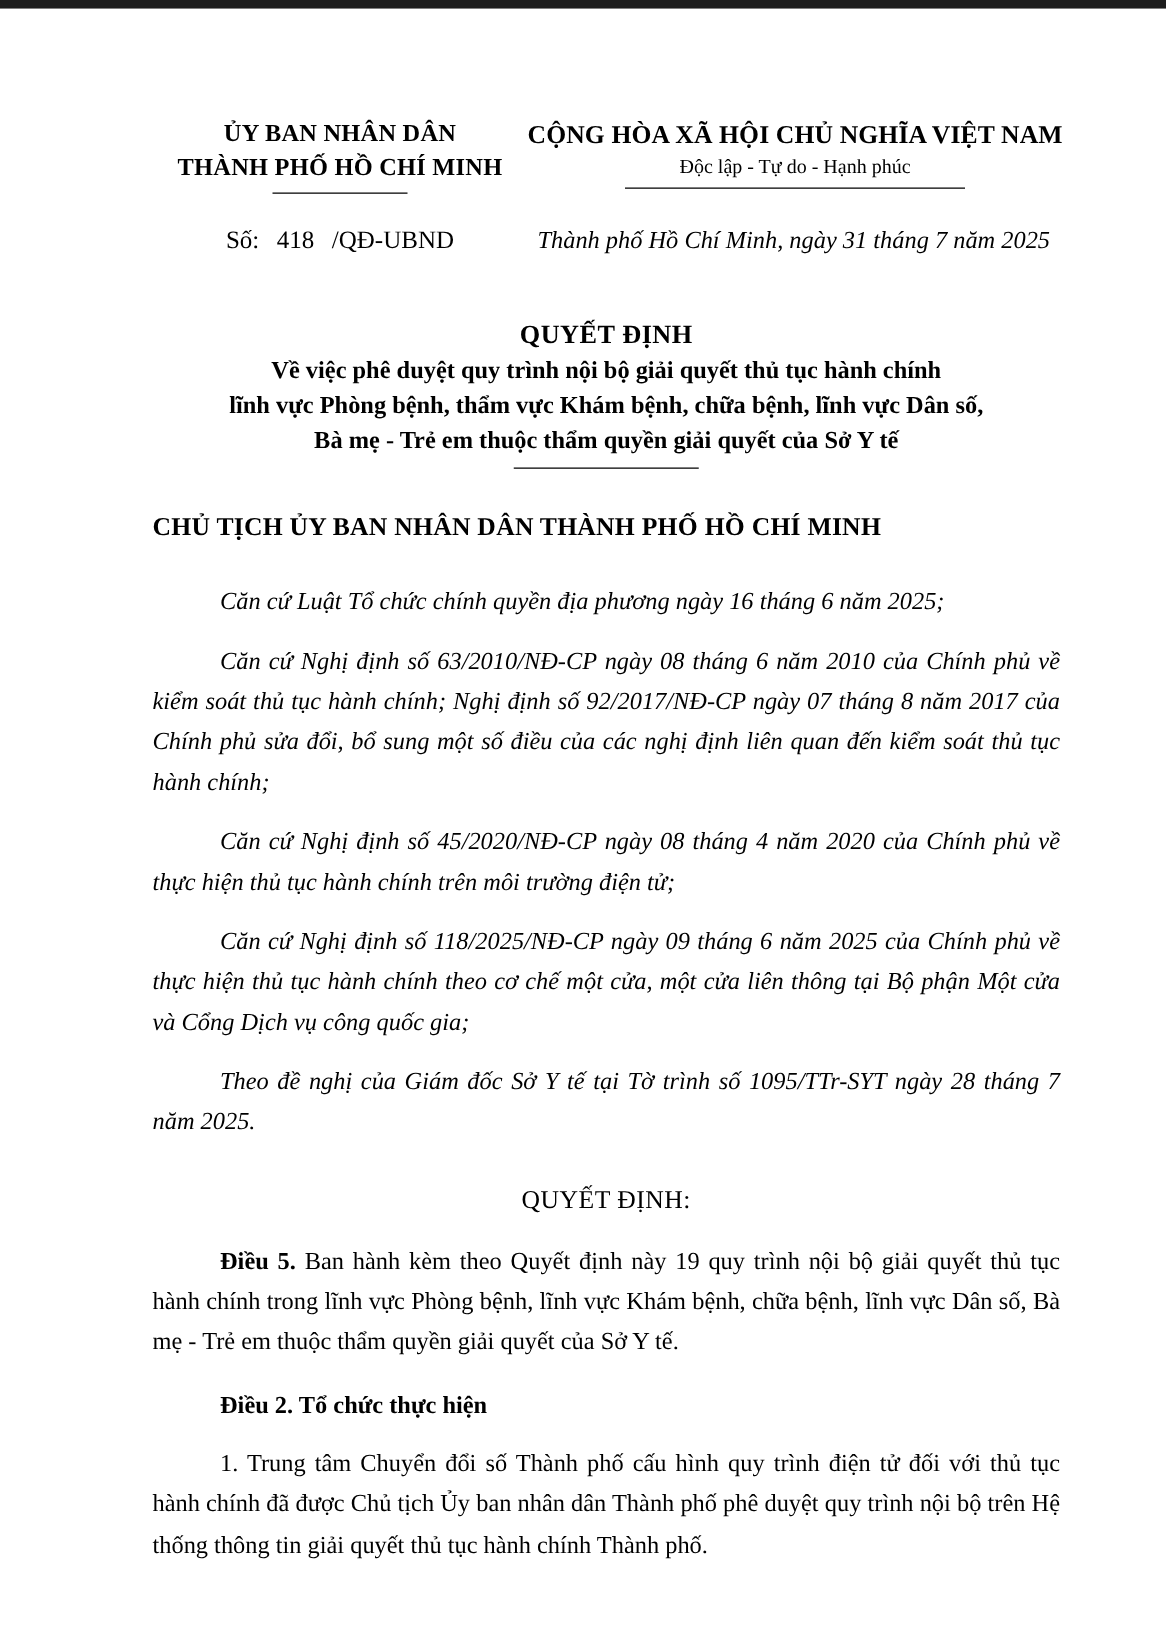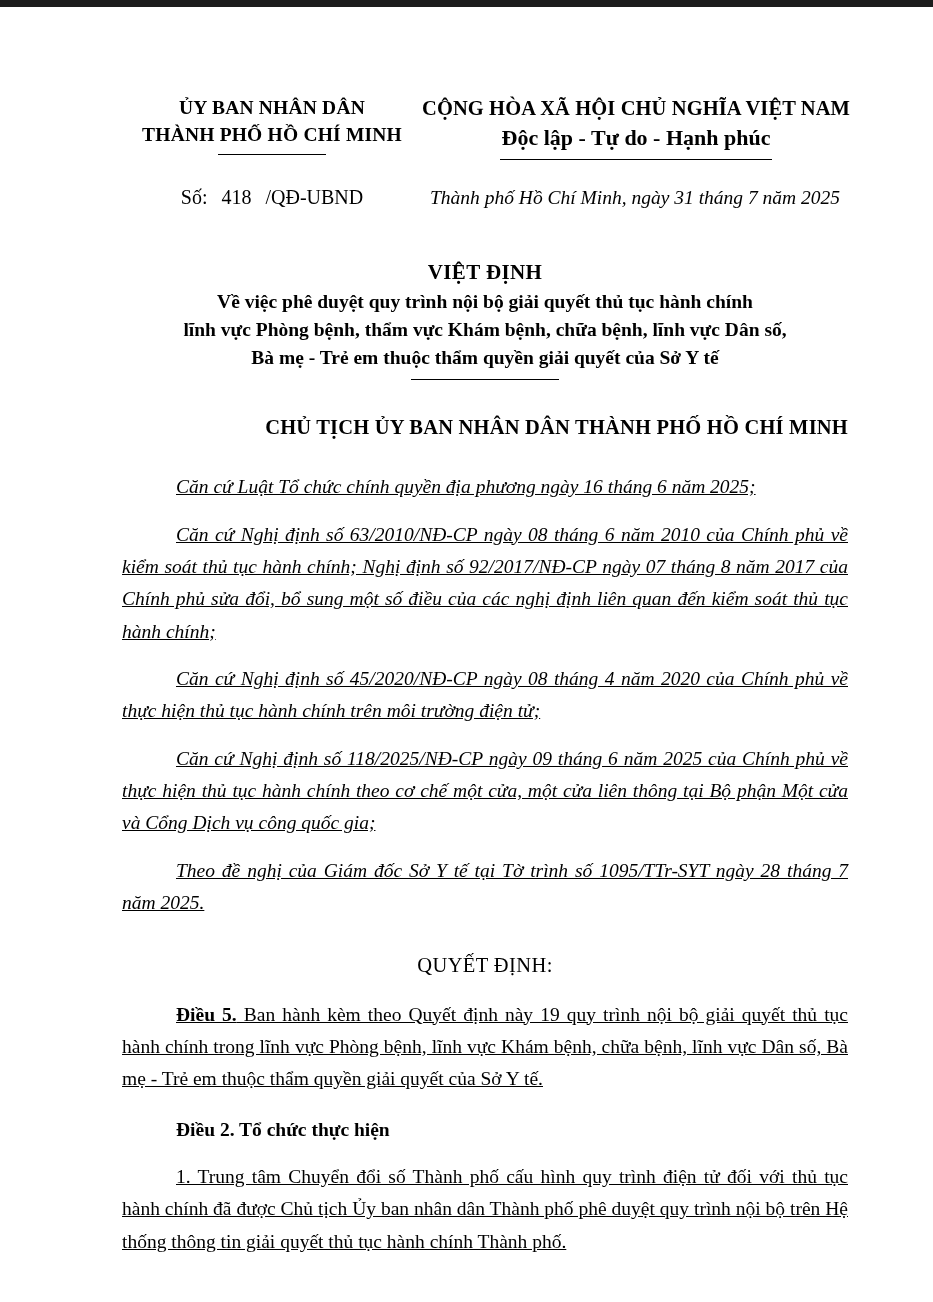--- a/index.html
+++ b/index.html
@@ -68,22 +68,22 @@
   }
   .nation-line {
     font-weight: bold;
     font-size: 20.5px;
     letter-spacing: 0.1px;
     line-height: 1.36;
     white-space: nowrap;
     text-align: right;
   }
   .motto-line {
-    font-weight: bold;
-    font-size: 22px;
+    font-weight: normal;
+    font-size: 16px;
     line-height: 1.4;
     white-space: nowrap;
   }
   .rule {
     height: 0;
     border-top: 1.6px solid #000;
     margin: 5px auto 0 auto;
   }
   .rule-left { width: 108px; }
   .rule-right { width: 272px; }
@@ -126,38 +126,37 @@
     font-size: 19.5px;
     line-height: 1.42;
   }
   .rule-title {
     width: 148px;
     margin-top: 8px;
   }
 
   .authority {
     margin-top: 36px;
-    text-align: right;
+    text-align: left;
     font-weight: bold;
     font-size: 20.5px;
     letter-spacing: 0.2px;
   }
 
   
   .legal-basis {
     margin-top: 32px;
   }
   p.para {
     margin: 0;
     font-size: 19.5px;
     line-height: 1.66;
     text-align: justify;
     text-indent: 54px;
     text-justify: inter-word;
-    text-decoration: underline;
   }
   p.italic {
     font-style: italic;
   }
   p.spaced { margin-top: 15px; }
 
   .decide-word {
     margin-top: 34px;
     text-align: center;
     font-weight: normal;
@@ -201,21 +200,21 @@
       </div>
 
       <div class="hdr-second-row">
         <div class="number-line">
           <span>Số:</span><span class="sp"></span><span>418</span><span class="sp"></span><span>/QĐ-UBND</span>
         </div>
         <div class="place-date">Thành phố Hồ Chí Minh, ngày 31 tháng 7  năm 2025</div>
       </div>
 
       <div class="title-block">
-        <div class="title-main">VIỆT ĐỊNH</div>
+        <div class="title-main">QUYẾT ĐỊNH</div>
         <div class="title-sub">Về việc phê duyệt quy trình nội bộ giải quyết thủ tục hành chính</div>
         <div class="title-sub">lĩnh vực Phòng bệnh, thẩm vực Khám bệnh, chữa bệnh, lĩnh vực Dân số,</div>
         <div class="title-sub">Bà mẹ - Trẻ em thuộc thẩm quyền giải quyết của Sở Y tế</div>
         <div class="rule rule-title"></div>
       </div>
 
       <div class="authority">CHỦ TỊCH ỦY BAN NHÂN DÂN THÀNH PHỐ HỒ CHÍ MINH</div>
 
       <div class="legal-basis">
         <p class="para italic">Căn cứ Luật Tổ chức chính quyền địa phương ngày 16 tháng 6 năm 2025;</p>

